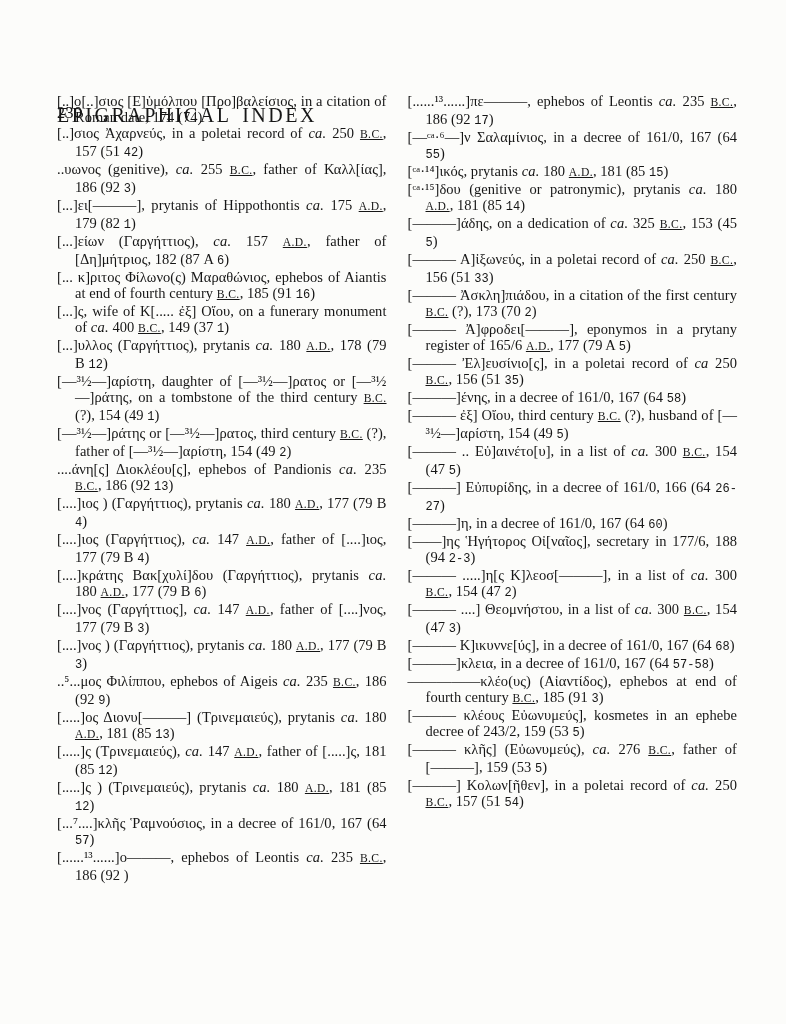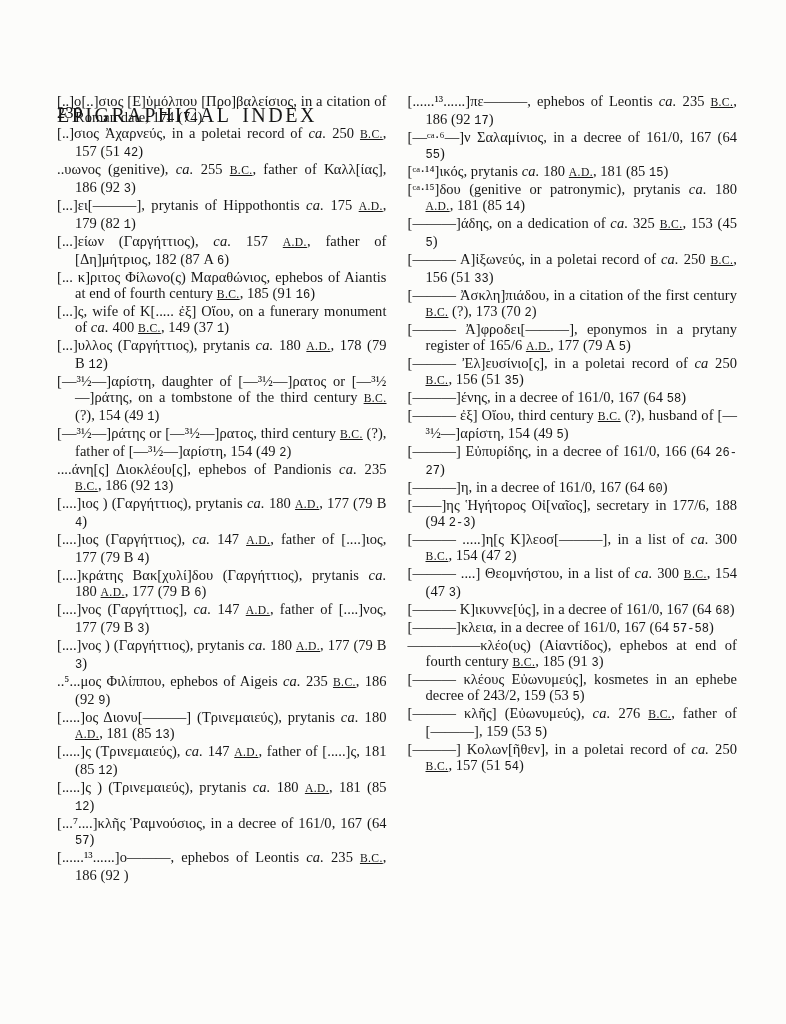--- a/index.html
+++ b/index.html
@@ -75,20 +75,21 @@
         <div class="entry">[—ᶜᵃ·⁶—]ν Σαλαμίνιος, in a decree of 161/0, 167 (64 <span class="ref">55</span>)</div>
         <div class="entry">[ᶜᵃ·¹⁴]ικός, prytanis <i>ca.</i> 180 <span class="sc">A.D.</span>, 181 (85 <span class="ref">15</span>)</div>
         <div class="entry">[ᶜᵃ·¹⁵]δου (genitive or patronymic), prytanis <i>ca.</i> 180 <span class="sc">A.D.</span>, 181 (85 <span class="ref">14</span>)</div>
         <div class="entry">[———]άδης, on a dedication of <i>ca.</i> 325 <span class="sc">B.C.</span>, 153 (45 <span class="ref">5</span>)</div>
         <div class="entry">[——— Α]ἰξωνεύς, in a poletai record of <i>ca.</i> 250 <span class="sc">B.C.</span>, 156 (51 <span class="ref">33</span>)</div>
         <div class="entry">[——— Ἀσκλη]πιάδου, in a citation of the first century <span class="sc">B.C.</span> (?), 173 (70 <span class="ref">2</span>)</div>
         <div class="entry">[——— Ἀ]φροδει[———], eponymos in a prytany register of 165/6 <span class="sc">A.D.</span>, 177 (79 A <span class="ref">5</span>)</div>
         <div class="entry">[——— Ἐλ]ευσίνιο[ς], in a poletai record of <i>ca</i> 250 <span class="sc">B.C.</span>, 156 (51 <span class="ref">35</span>)</div>
         <div class="entry">[———]ένης, in a decree of 161/0, 167 (64 <span class="ref">58</span>)</div>
         <div class="entry">[——— ἐξ] Οἴου, third century <span class="sc">B.C.</span> (?), husband of [—³½—]αρίστη, 154 (49 <span class="ref">5</span>)</div>
+        <div class="entry">[——— .. Εὐ]αινέτο[υ], in a list of <i>ca.</i> 300 <span class="sc">B.C.</span>, 154 (47 <span class="ref">5</span>)</div>
         <div class="entry">[———] Εὐπυρίδης, in a decree of 161/0, 166 (64 <span class="ref">26-27</span>)</div>
         <div class="entry">[———]η, in a decree of 161/0, 167 (64 <span class="ref">60</span>)</div>
         <div class="entry">[——]ης Ἡγήτορος Οἰ[ναῖος], secretary in 177/6, 188 (94 <span class="ref">2-3</span>)</div>
         <div class="entry">[——— .....]η[ς Κ]λεοσ[———], in a list of <i>ca.</i> 300 <span class="sc">B.C.</span>, 154 (47 <span class="ref">2</span>)</div>
         <div class="entry">[——— ....] Θεομνήστου, in a list of <i>ca.</i> 300 <span class="sc">B.C.</span>, 154 (47 <span class="ref">3</span>)</div>
         <div class="entry">[——— Κ]ικυννε[ύς], in a decree of 161/0, 167 (64 <span class="ref">68</span>)</div>
         <div class="entry">[———]κλεια, in a decree of 161/0, 167 (64 <span class="ref">57-58</span>)</div>
         <div class="entry">—————κλέο(υς) (Αἰαντίδος), ephebos at end of fourth century <span class="sc">B.C.</span>, 185 (91 <span class="ref">3</span>)</div>
         <div class="entry">[——— κλέους Εὐωνυμεύς], kosmetes in an ephebe decree of 243/2, 159 (53 <span class="ref">5</span>)</div>
         <div class="entry">[——— κλῆς] (Εὐωνυμεύς), <i>ca.</i> 276 <span class="sc">B.C.</span>, father of [———], 159 (53 <span class="ref">5</span>)</div>

